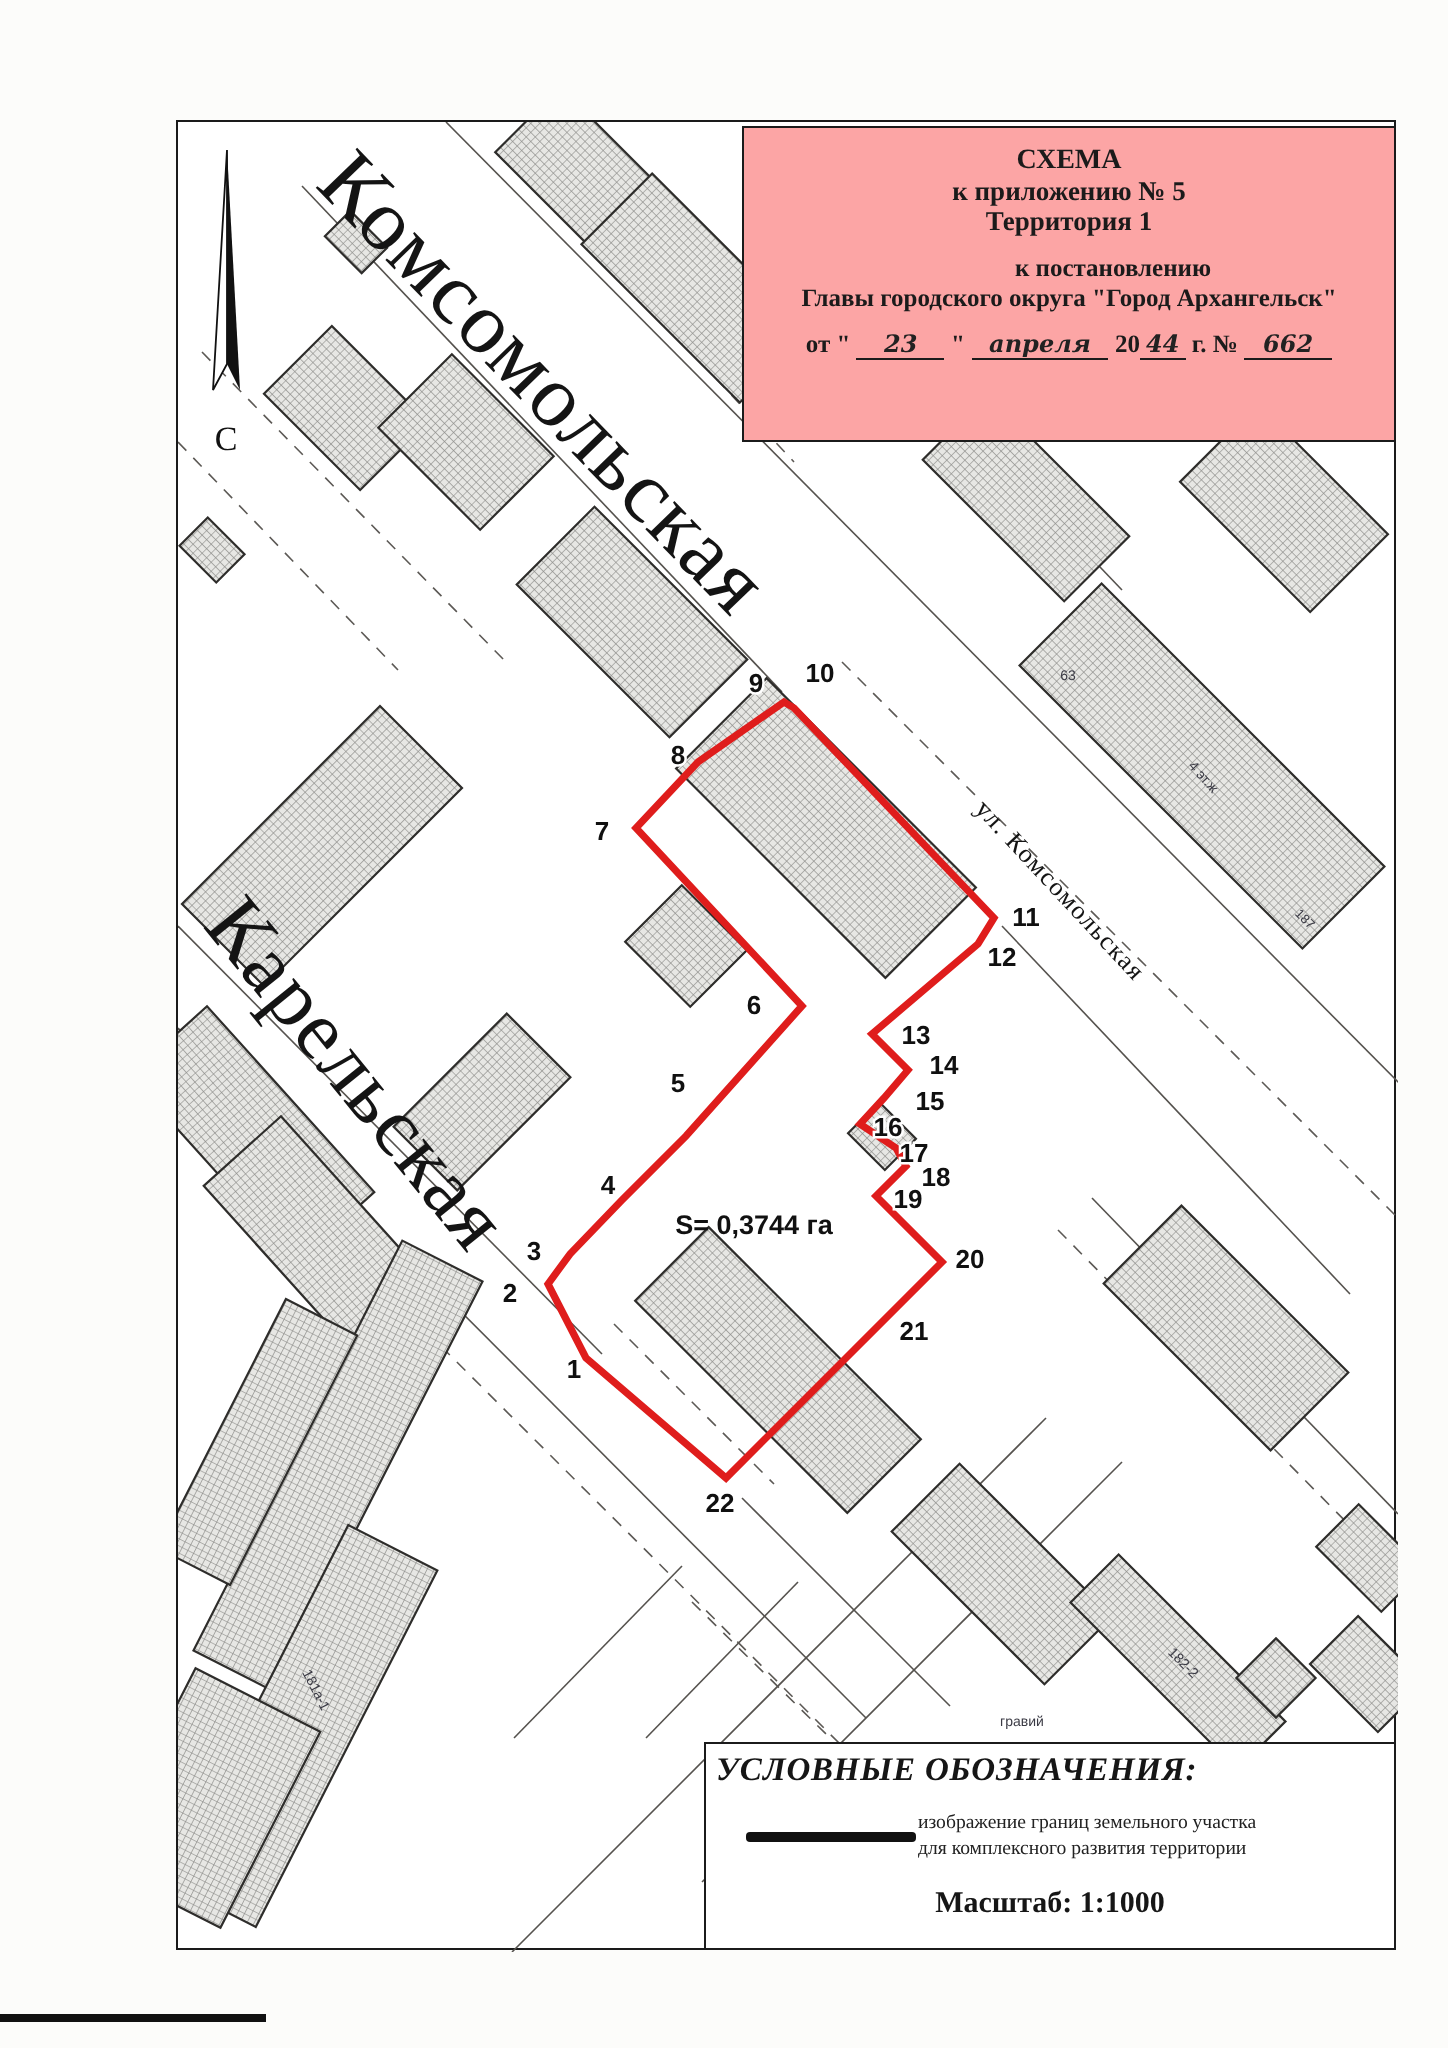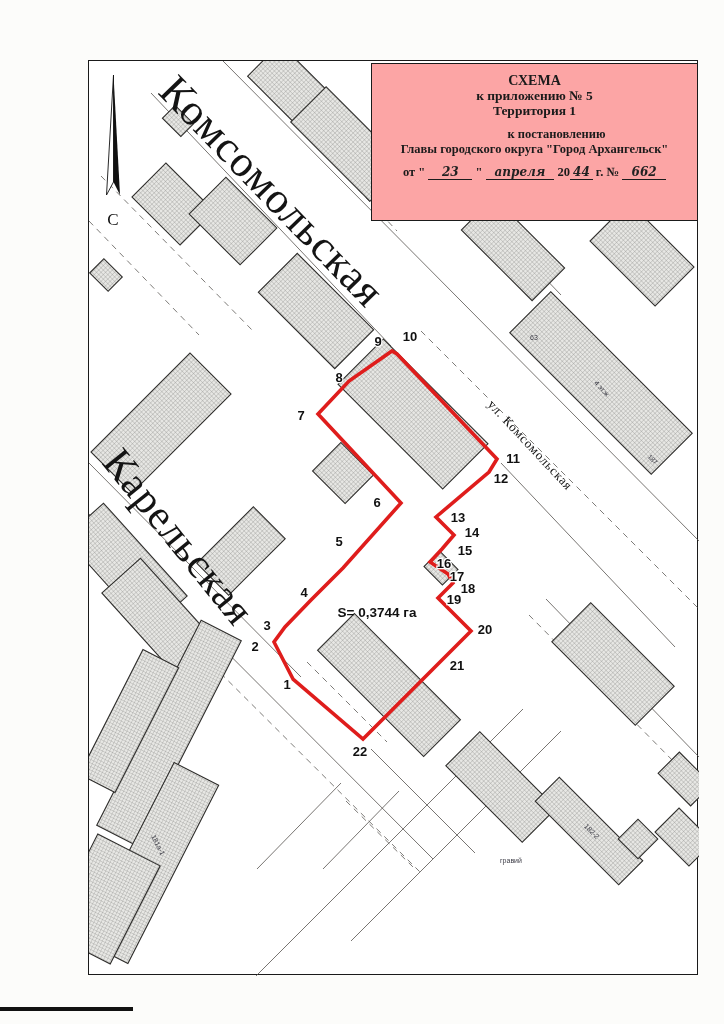--- a/index.html
+++ b/index.html
@@ -161,15 +161,26 @@
       <span>от "</span>
       <span class="hw uln">23</span>
       <span>"</span>
       <span class="hw uln">апреля</span>
       <span>20</span><span class="hw uln" style="padding:0 3px;min-width:14px;">44</span>
       <span>г. №</span>
       <span class="hw uln">662</span>
     </div>
   </div>
 
+  <div class="legend">
+    <div class="lg-heading">УСЛОВНЫЕ ОБОЗНАЧЕНИЯ:</div>
+    <div class="lg-row">
+      <div class="lg-sample"></div>
+      <div class="lg-desc">
+        <div>изображение границ земельного участка</div>
+        <div>для комплексного развития территории</div>
+      </div>
+    </div>
+    <div class="lg-scale">Масштаб: 1:1000</div>
+  </div>
 
   <div class="bottom-bar"></div>
 </div>
 
 </body></html>

